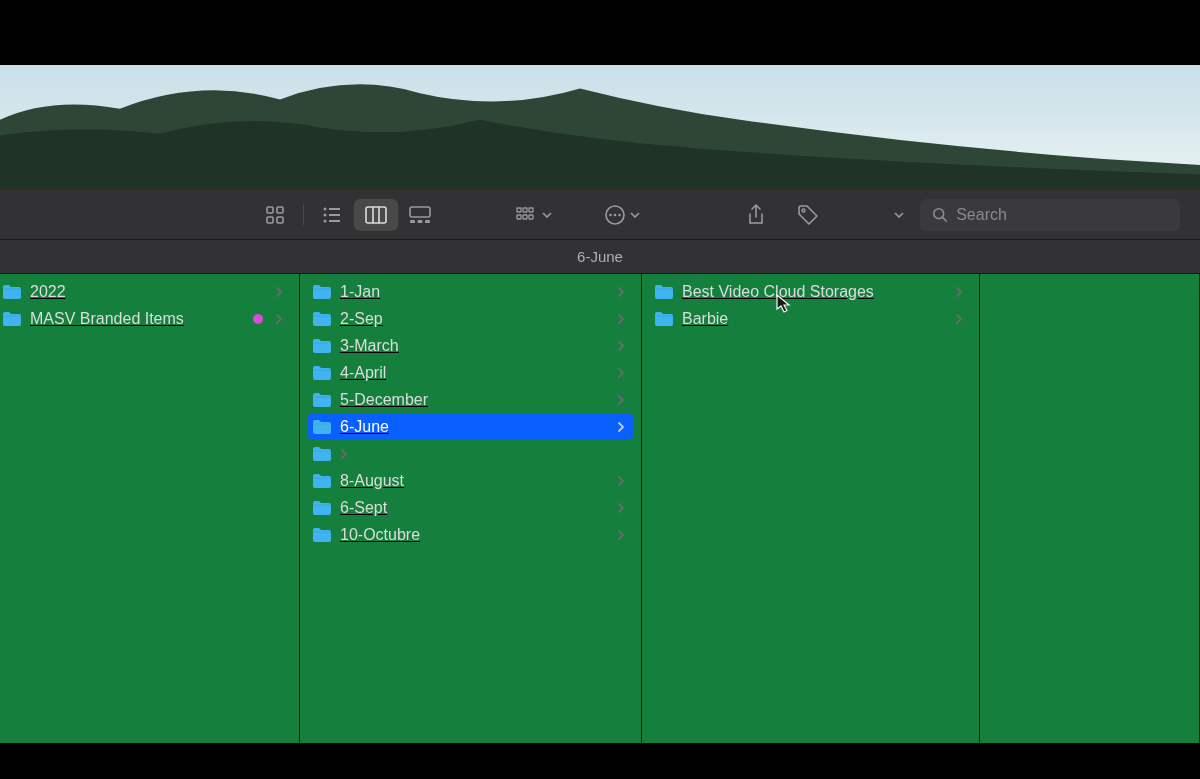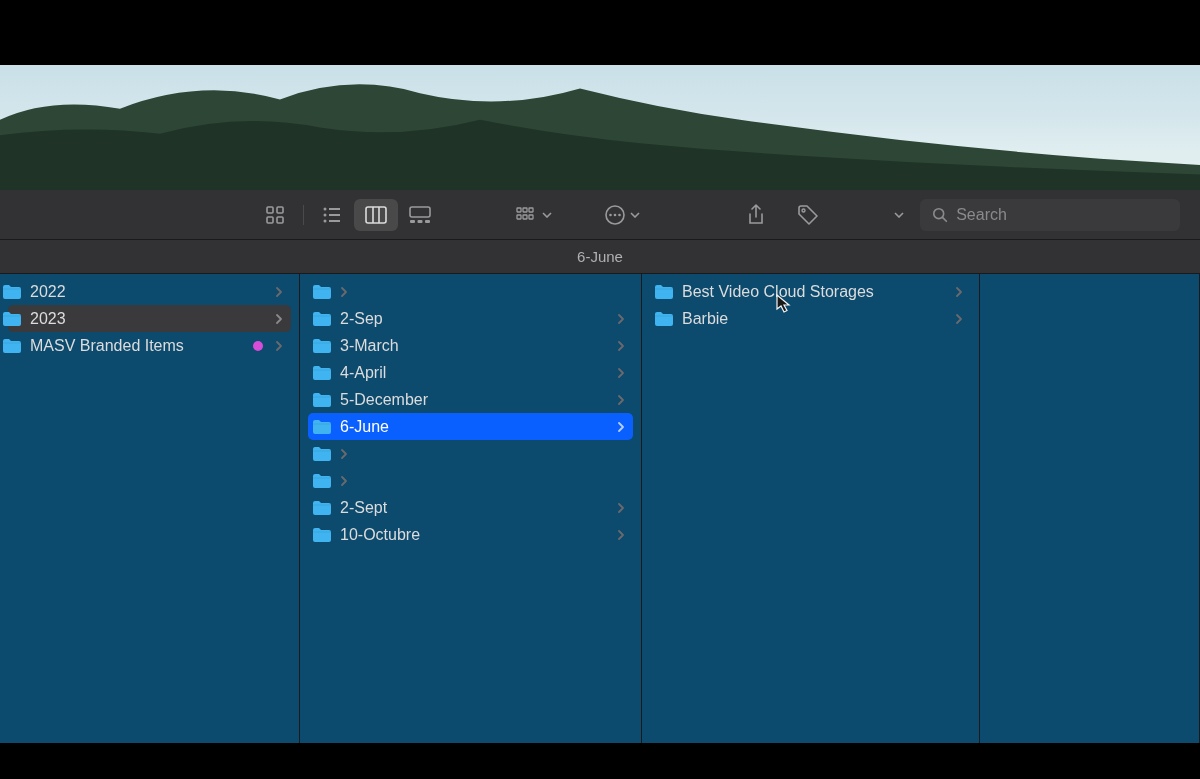--- a/index.html
+++ b/index.html
@@ -141,22 +141,23 @@
       align-items: center;
       justify-content: center;
       color: #b0b0b2;
       font-size: 15px;
       border-bottom: 1px solid #1a1a1c;
     }
 
     .columns-container {
       flex: 1;
       display: flex;
-      background: #0c4a6e;
+      background: #15803d;
       overflow: hidden;
+      text-decoration: underline;
     }
 
     .column {
       border-right: 1px solid #1a1a1c;
       overflow-y: auto;
       padding: 4px 8px;
     }
 
     .column-0 {
       width: 300px;
@@ -366,48 +367,39 @@
         <div class="folder-item">
           <svg class="folder-icon" viewBox="0 0 20 16">
     <path d="M1,3 Q1,1 3,1 L7,1 L9,3 L17,3 Q19,3 19,5 L19,13 Q19,15 17,15 L3,15 Q1,15 1,13 Z" fill="#3fb4f0"></path>
     <path d="M1,5 L19,5" stroke="rgba(0,0,0,0.15)" stroke-width="0.5"></path>
   </svg>
           <span class="folder-label">2022</span>
           <svg class="chevron" width="8" height="12" viewBox="0 0 8 12">
     <path d="M2,2 L6,6 L2,10" fill="none" stroke="currentColor" stroke-width="1.8" stroke-linecap="round" stroke-linejoin="round"></path>
   </svg>
         </div>
-        <div class="folder-item browsed">
-          <svg class="folder-icon" viewBox="0 0 20 16">
-    <path d="M1,3 Q1,1 3,1 L7,1 L9,3 L17,3 Q19,3 19,5 L19,13 Q19,15 17,15 L3,15 Q1,15 1,13 Z" fill="#3fb4f0"></path>
-    <path d="M1,5 L19,5" stroke="rgba(0,0,0,0.15)" stroke-width="0.5"></path>
-  </svg>
-          <span class="folder-label">2023</span>
-          <svg class="chevron" width="8" height="12" viewBox="0 0 8 12">
-    <path d="M2,2 L6,6 L2,10" fill="none" stroke="currentColor" stroke-width="1.8" stroke-linecap="round" stroke-linejoin="round"></path>
-  </svg>
-        </div>
         <div class="folder-item">
           <svg class="folder-icon" viewBox="0 0 20 16">
     <path d="M1,3 Q1,1 3,1 L7,1 L9,3 L17,3 Q19,3 19,5 L19,13 Q19,15 17,15 L3,15 Q1,15 1,13 Z" fill="#3fb4f0"></path>
     <path d="M1,5 L19,5" stroke="rgba(0,0,0,0.15)" stroke-width="0.5"></path>
   </svg>
           <span class="folder-label">MASV Branded Items</span>
           <span class="tag-dot" style="background:#d84dd8"></span>
           <svg class="chevron" width="8" height="12" viewBox="0 0 8 12">
     <path d="M2,2 L6,6 L2,10" fill="none" stroke="currentColor" stroke-width="1.8" stroke-linecap="round" stroke-linejoin="round"></path>
   </svg>
         </div>
       </div>
     <div class="column column-1">
         <div class="folder-item">
           <svg class="folder-icon" viewBox="0 0 20 16">
     <path d="M1,3 Q1,1 3,1 L7,1 L9,3 L17,3 Q19,3 19,5 L19,13 Q19,15 17,15 L3,15 Q1,15 1,13 Z" fill="#3fb4f0"></path>
     <path d="M1,5 L19,5" stroke="rgba(0,0,0,0.15)" stroke-width="0.5"></path>
   </svg>
+          <span class="folder-label">1-Jan</span>
           <svg class="chevron" width="8" height="12" viewBox="0 0 8 12">
     <path d="M2,2 L6,6 L2,10" fill="none" stroke="currentColor" stroke-width="1.8" stroke-linecap="round" stroke-linejoin="round"></path>
   </svg>
         </div>
         <div class="folder-item">
           <svg class="folder-icon" viewBox="0 0 20 16">
     <path d="M1,3 Q1,1 3,1 L7,1 L9,3 L17,3 Q19,3 19,5 L19,13 Q19,15 17,15 L3,15 Q1,15 1,13 Z" fill="#3fb4f0"></path>
     <path d="M1,5 L19,5" stroke="rgba(0,0,0,0.15)" stroke-width="0.5"></path>
   </svg>
           <span class="folder-label">2-Sep</span>
@@ -462,30 +454,31 @@
   </svg>
           <svg class="chevron" width="8" height="12" viewBox="0 0 8 12">
     <path d="M2,2 L6,6 L2,10" fill="none" stroke="currentColor" stroke-width="1.8" stroke-linecap="round" stroke-linejoin="round"></path>
   </svg>
         </div>
         <div class="folder-item">
           <svg class="folder-icon" viewBox="0 0 20 16">
     <path d="M1,3 Q1,1 3,1 L7,1 L9,3 L17,3 Q19,3 19,5 L19,13 Q19,15 17,15 L3,15 Q1,15 1,13 Z" fill="#3fb4f0"></path>
     <path d="M1,5 L19,5" stroke="rgba(0,0,0,0.15)" stroke-width="0.5"></path>
   </svg>
-          <svg class="chevron" width="8" height="12" viewBox="0 0 8 12">
-    <path d="M2,2 L6,6 L2,10" fill="none" stroke="currentColor" stroke-width="1.8" stroke-linecap="round" stroke-linejoin="round"></path>
-  </svg>
-        </div>
-        <div class="folder-item">
-          <svg class="folder-icon" viewBox="0 0 20 16">
-    <path d="M1,3 Q1,1 3,1 L7,1 L9,3 L17,3 Q19,3 19,5 L19,13 Q19,15 17,15 L3,15 Q1,15 1,13 Z" fill="#3fb4f0"></path>
-    <path d="M1,5 L19,5" stroke="rgba(0,0,0,0.15)" stroke-width="0.5"></path>
-  </svg>
-          <span class="folder-label">2-Sept</span>
+          <span class="folder-label">8-August</span>
+          <svg class="chevron" width="8" height="12" viewBox="0 0 8 12">
+    <path d="M2,2 L6,6 L2,10" fill="none" stroke="currentColor" stroke-width="1.8" stroke-linecap="round" stroke-linejoin="round"></path>
+  </svg>
+        </div>
+        <div class="folder-item">
+          <svg class="folder-icon" viewBox="0 0 20 16">
+    <path d="M1,3 Q1,1 3,1 L7,1 L9,3 L17,3 Q19,3 19,5 L19,13 Q19,15 17,15 L3,15 Q1,15 1,13 Z" fill="#3fb4f0"></path>
+    <path d="M1,5 L19,5" stroke="rgba(0,0,0,0.15)" stroke-width="0.5"></path>
+  </svg>
+          <span class="folder-label">6-Sept</span>
           <svg class="chevron" width="8" height="12" viewBox="0 0 8 12">
     <path d="M2,2 L6,6 L2,10" fill="none" stroke="currentColor" stroke-width="1.8" stroke-linecap="round" stroke-linejoin="round"></path>
   </svg>
         </div>
         <div class="folder-item">
           <svg class="folder-icon" viewBox="0 0 20 16">
     <path d="M1,3 Q1,1 3,1 L7,1 L9,3 L17,3 Q19,3 19,5 L19,13 Q19,15 17,15 L3,15 Q1,15 1,13 Z" fill="#3fb4f0"></path>
     <path d="M1,5 L19,5" stroke="rgba(0,0,0,0.15)" stroke-width="0.5"></path>
   </svg>
           <span class="folder-label">10-Octubre</span>

